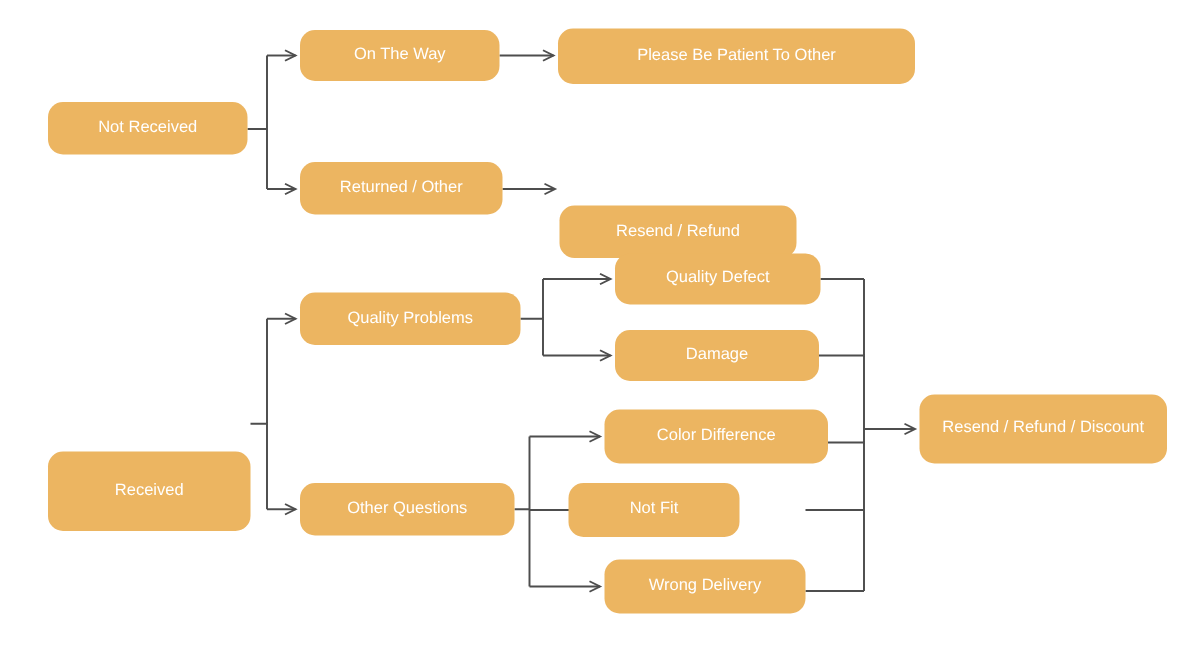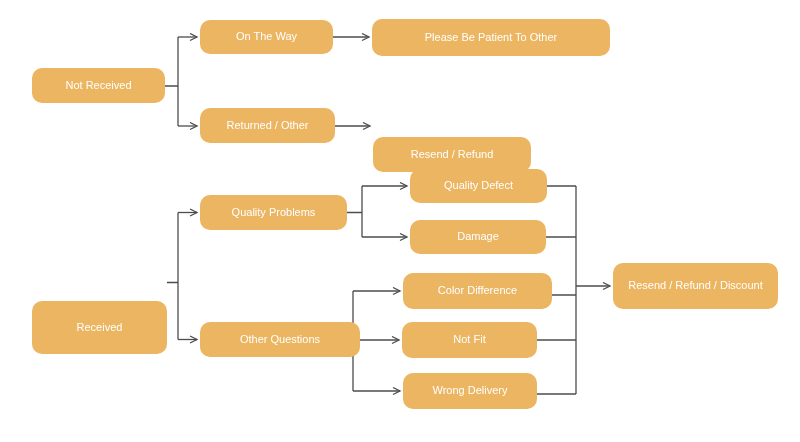--- a/index.html
+++ b/index.html
@@ -54,27 +54,27 @@
   <div class="node" style="left:372px;top:19px;width:238px;height:37px;">Please Be Patient To Other</div>
 
   <div class="node" style="left:200px;top:108px;width:135px;height:35px;">Returned / Other</div>
 
   <div class="node" style="left:373px;top:108px;width:158px;height:35px;margin-top:29px;">Resend / Refund</div>
 
   <div class="node" style="left:32px;top:265px;width:135px;height:53px;margin-top:36px;">Received</div>
 
   <div class="node" style="left:200px;top:195px;width:147px;height:35px;">Quality Problems</div>
 
-  <div class="node" style="left:200px;top:322px;width:160px;height:35px;">Other Questions</div>
+  <div class="node" style="left:200px;top:322px;width:143px;height:35px;">Other Questions</div>
 
   <div class="node" style="left:410px;top:220px;width:136px;height:34px;">Damage</div>
 
   <div class="node" style="left:410px;top:169px;width:137px;height:34px;">Quality Defect</div>
 
   <div class="node" style="left:403px;top:273px;width:149px;height:36px;">Color Difference</div>
 
-  <div class="node" style="left:402px;top:322px;width:135px;height:36px;">Not Fit</div>
+  <div class="node" style="left:379px;top:322px;width:114px;height:36px;">Not Fit</div>
 
   <div class="node" style="left:403px;top:373px;width:134px;height:36px;">Wrong Delivery</div>
 
   <div class="node" style="left:613px;top:263px;width:165px;height:46px;">Resend / Refund / Discount</div>
 
 </div>
 
 </body></html>

